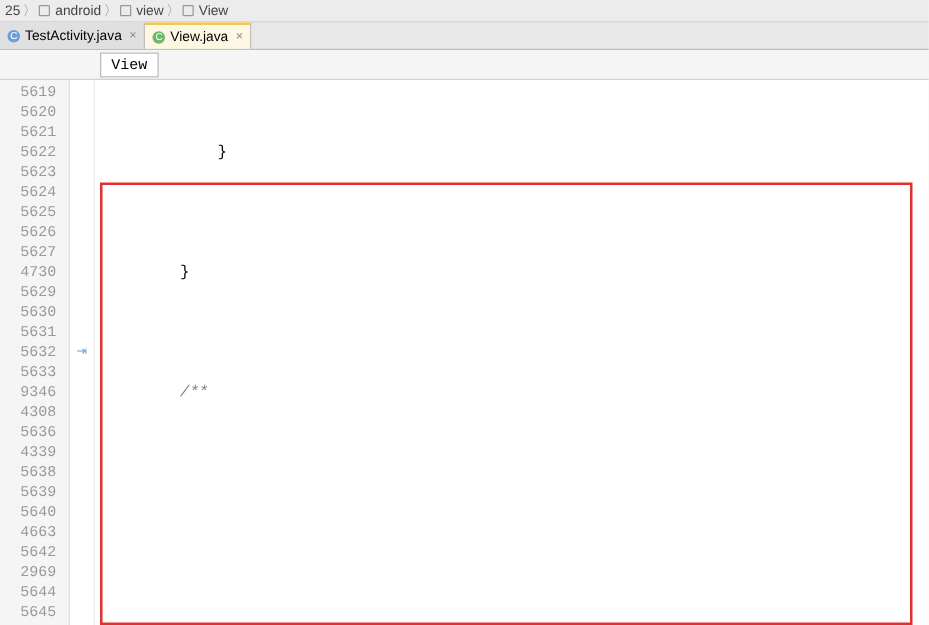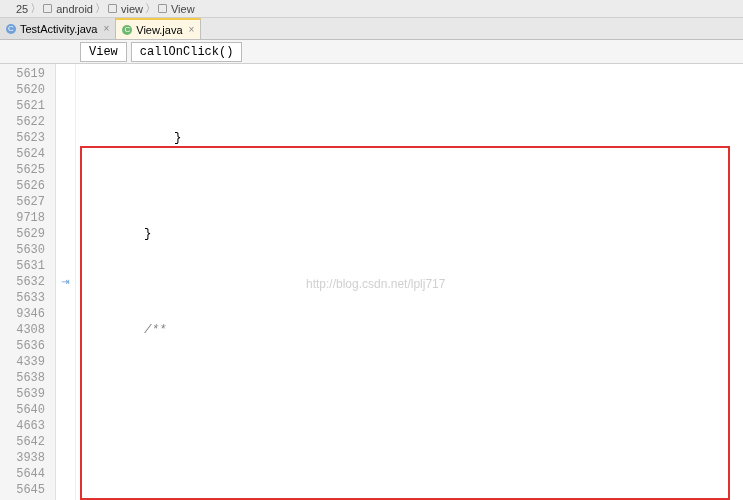--- a/index.html
+++ b/index.html
@@ -1,17 +1,17 @@
 <!DOCTYPE html>
 <html><head>
 <meta charset="utf-8">
 <style>
   * { margin: 0; padding: 0; box-sizing: border-box; }
   body { font-family: "Segoe UI", Arial, sans-serif; font-size: 12px; background: #f0f0f0; width: 743px; height: 500px; overflow: hidden; }
-  .breadcrumb { background: #ececec; border-bottom: 1px solid #d0d0d0; padding: 2px 16px; height: 18px; display: flex; align-items: center; gap: 2px; font-size: 11px; color: #444; }
+  .breadcrumb { background: #ececec; border-bottom: 1px solid #d0d0d0; padding: 2px 4px; height: 18px; display: flex; align-items: center; gap: 2px; font-size: 11px; color: #444; }
   .bc-sep { color: #888; }
   .bc-icon { width: 9px; height: 9px; display: inline-block; margin-right: 2px; border: 1px solid #999; border-radius: 1px; }
   .tabs { background: #e8e8e8; display: flex; border-bottom: 1px solid #bfbfbf; height: 22px; }
   .tab { display: flex; align-items: center; padding: 2px 6px; border-right: 1px solid #bfbfbf; background: #e0e0e0; font-size: 11px; cursor: pointer; }
   .tab.active { background: #fdf7e4; border-top: 2px solid #f2c94c; }
   .tab-icon { width: 10px; height: 10px; border-radius: 50%; background: #6fa0d8; color: #fff; font-size: 8px; display: flex; align-items: center; justify-content: center; margin-right: 4px; }
   .tab-icon.green { background: #6fb86f; }
   .tab-close { margin-left: 6px; color: #888; font-size: 10px; cursor: pointer; }
   .nav-row { display: flex; align-items: center; background: #f5f5f5; border-bottom: 1px solid #d0d0d0; height: 24px; padding-left: 80px; }
   .nav-box { border: 1px solid #bbb; background: #fff; padding: 2px 8px; margin-right: 4px; font-family: "Consolas","Courier New",monospace; font-size: 12px; cursor: pointer; }
@@ -51,50 +51,49 @@
   </div>
   <div class="tab active">
     <span class="tab-icon green">C</span>
     <span>View.java</span>
     <span class="tab-close">×</span>
   </div>
 </div>
 
 <div class="nav-row">
   <div class="nav-box">View</div>
-  <div class="nav-box">callOnClick()</div>
 </div>
 
 <div class="editor-wrap">
   <div class="gutter" id="gutter">
       <div class="gutter-line">5619</div>
       <div class="gutter-line">5620</div>
       <div class="gutter-line">5621</div>
       <div class="gutter-line">5622</div>
       <div class="gutter-line">5623</div>
       <div class="gutter-line">5624</div>
       <div class="gutter-line">5625</div>
       <div class="gutter-line">5626</div>
       <div class="gutter-line">5627</div>
-      <div class="gutter-line">9718</div>
+      <div class="gutter-line">4730</div>
       <div class="gutter-line">5629</div>
       <div class="gutter-line">5630</div>
       <div class="gutter-line">5631</div>
       <div class="gutter-line">5632</div>
       <div class="gutter-line">5633</div>
       <div class="gutter-line">9346</div>
       <div class="gutter-line">4308</div>
       <div class="gutter-line">5636</div>
       <div class="gutter-line">4339</div>
       <div class="gutter-line">5638</div>
       <div class="gutter-line">5639</div>
       <div class="gutter-line">5640</div>
       <div class="gutter-line">4663</div>
       <div class="gutter-line">5642</div>
-      <div class="gutter-line">3938</div>
+      <div class="gutter-line">2969</div>
       <div class="gutter-line">5644</div>
       <div class="gutter-line">5645</div>
       <div class="gutter-line">5646</div>
     </div>
   <div class="marker-col" id="markers">
       <div></div>
       <div></div>
       <div></div>
       <div></div>
       <div></div>
@@ -117,21 +116,20 @@
       <div></div>
       <div></div>
       <div></div>
       <div></div>
       <div></div>
       <div></div>
       <div></div>
     </div>
   <div class="code">
     <div class="highlight-box"></div>
-    <div class="watermark">http://blog.csdn.net/lplj717</div>
     <div class="code-line"><span>            }</span></div>
     <div class="code-line"><span></span></div>
     <div class="code-line"><span>        }</span></div>
     <div class="code-line"><span></span></div>
     <div class="code-line"><span class="comment">        /**</span></div>
     
     
     
     
     

